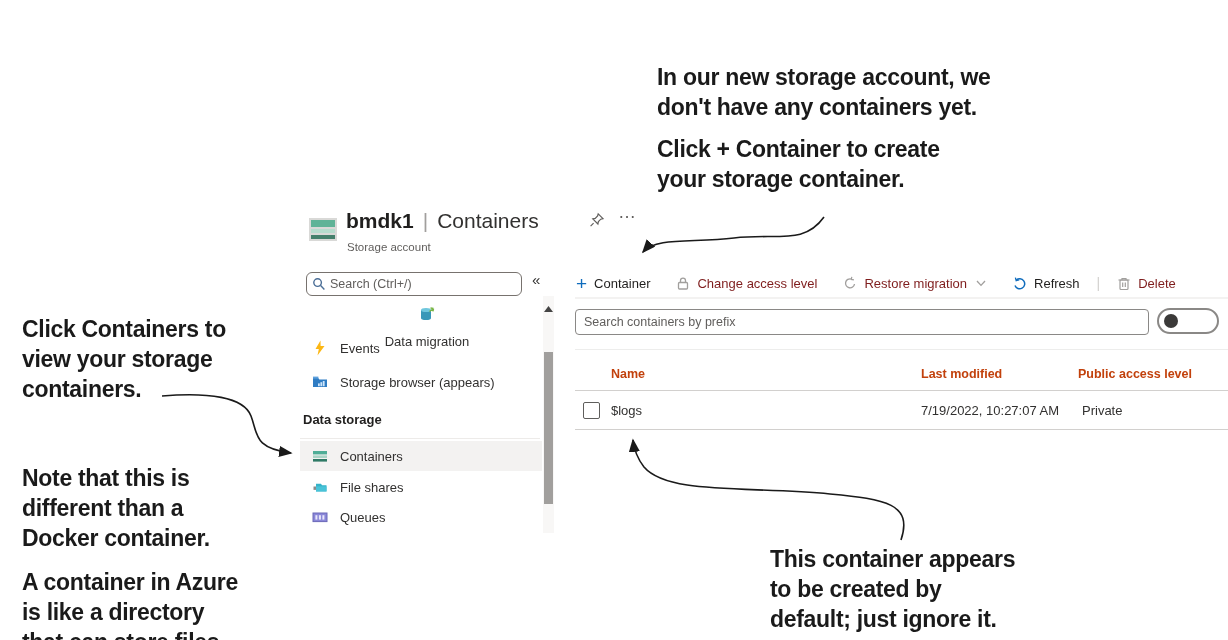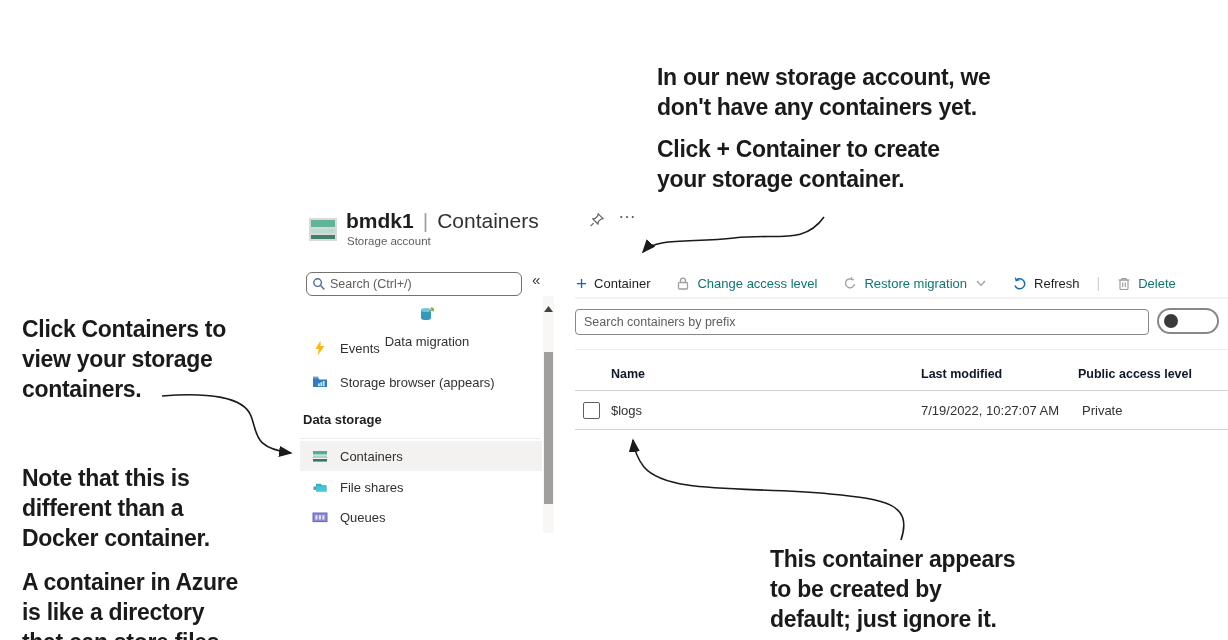--- a/index.html
+++ b/index.html
@@ -7,57 +7,57 @@
           font-family:Liberation Sans, sans-serif;color:#323130;margin-top:46px;}
   .abs{position:absolute;}
   
   .ann{position:absolute;font-weight:700;font-size:23px;line-height:30px;color:#1a1a1a;
        white-space:pre-line;letter-spacing:-0.3px;}
   
   .acct-title{position:absolute;left:346px;top:163px;display:flex;align-items:center;gap:9px;}
   .acct-name{font-size:21px;font-weight:700;color:#201f1e;}
   .acct-sep{font-size:21px;font-weight:300;color:#a19f9d;}
   .acct-page{font-size:21px;font-weight:400;color:#323130;}
-  .subtitle{position:absolute;left:347px;top:189px;font-size:11.5px;color:#605e5c;}
+  .subtitle{position:absolute;left:347px;top:195px;font-size:11.5px;color:#605e5c;}
   .more{position:absolute;left:618px;top:156px;font-size:18px;color:#605e5c;letter-spacing:1px;}
   
   .sb-search{position:absolute;left:306px;top:226px;width:214px;height:22px;border:1px solid #77726e;
              border-radius:6px;background:#fff;display:flex;align-items:center;padding:0;}
   .sb-search input{border:0;outline:0;flex:1;font-size:12.5px;font-family:inherit;color:#323130;
                    padding:0 4px 0 4px;background:transparent;}
   .sb-search input::placeholder{color:#605e5c;opacity:1;}
   .collapse{position:absolute;left:532px;top:225px;font-size:15px;color:#323130;}
   .sb-item{position:absolute;left:300px;width:242px;height:28px;display:flex;align-items:center;
            gap:12px;padding-left:12px;box-sizing:border-box;font-size:13px;color:#323130;cursor:default;}
   .sb-item.sel{background:#f3f2f1;height:30px;}
   .sb-section{position:absolute;left:303px;font-size:13px;font-weight:700;color:#201f1e;}
   .sb-divider{position:absolute;left:300px;width:240px;height:1px;background:#edebe9;}
   .sb-track{position:absolute;left:543px;top:250px;width:11px;height:237px;background:#f8f7f6;}
   .sb-thumb{position:absolute;left:544px;top:306px;width:9px;height:152px;background:#a19f9d;}
   
   .toolbar{position:absolute;left:576px;top:224px;height:26px;display:flex;align-items:center;}
   .tb-btn{display:flex;align-items:center;gap:7px;font-size:13px;white-space:nowrap;cursor:default;}
-  .tb-en{color:#201f1e;} .tb-dis{color:#0f766e;}
+  .tb-en{color:#201f1e;} .tb-dis{color:#7f1d1d;}
   .tb-gap{width:26px;} .tb-gap-s{width:17px;}
   .tb-sep{color:#d2d0ce;font-size:14px;}
   .plus{color:#0f6cbd;font-size:19px;font-weight:400;line-height:1;}
   .chev{margin-left:2px;display:flex;align-items:center;}
   .tb-underline{position:absolute;left:575px;top:251px;width:653px;height:2px;background:#f3f2f1;}
   
   .filter{position:absolute;left:575px;top:263px;width:572px;height:24px;border:1px solid #8a8886;
           border-radius:4px;display:flex;}
   .filter input{border:0;outline:0;flex:1;font-size:12.5px;font-family:inherit;color:#323130;
                 padding:0 8px;background:transparent;}
   .filter input::placeholder{color:#605e5c;opacity:1;}
   .toggle{position:absolute;left:1157px;top:262px;width:62px;height:26px;border:2px solid #8a8886;
           border-radius:15px;box-sizing:border-box;background:#fff;}
   .knob{position:absolute;left:5px;top:4px;width:14px;height:14px;border-radius:50%;background:#3b3a39;}
   
   .hline{position:absolute;left:575px;width:653px;height:1px;}
-  .th{position:absolute;font-size:12.5px;font-weight:700;color:#0f172a;}
+  .th{position:absolute;font-size:12.5px;font-weight:700;color:#c2410c;}
   .td{position:absolute;font-size:13px;color:#323130;}
   .checkbox{position:absolute;left:583px;top:356px;width:15px;height:15px;border:1.5px solid #5f5e5c;
             border-radius:2px;background:#fff;}
   
   svg.overlay{position:absolute;left:0;top:0;pointer-events:none;}
 </style>
 </head>
 <body>
 
 <div class="canvas">

